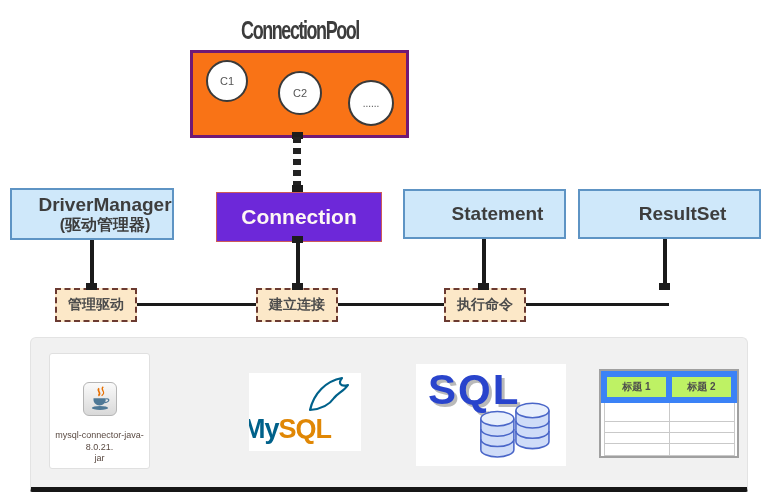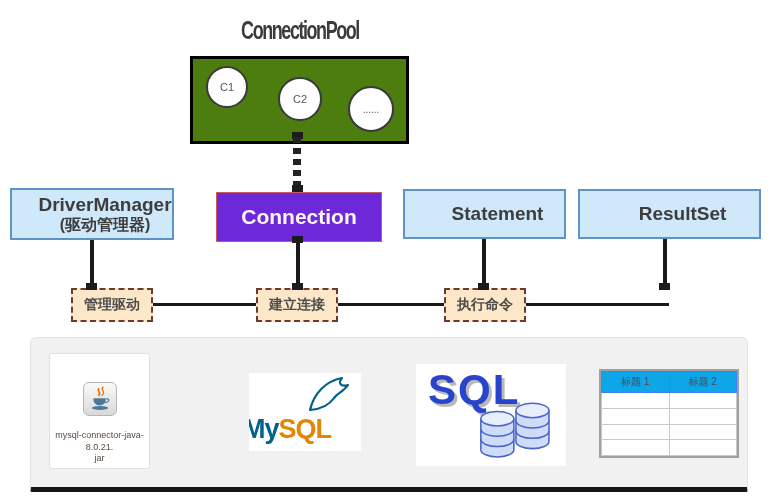--- a/index.html
+++ b/index.html
@@ -10,21 +10,21 @@
   .abs{position:absolute;}
 
   
   .pool-title{
     left:150px;top:16px;width:300px;text-align:center;
     font-size:25px;font-weight:800;color:#3c3c3c;
     letter-spacing:-2px;transform:scaleX(0.72);transform-origin:center;
   }
 
   
-  .pool-box{left:190px;top:56px;width:213px;height:82px;background:#4d7c0f;border:3px solid #000000;}
+  .pool-box{left:190px;top:50px;width:213px;height:82px;background:#f97316;border:3px solid #701a75;}
   .pool-circle{
     position:absolute;border-radius:50%;background:#fff;border:2px solid #3a3a3a;
     display:flex;align-items:center;justify-content:center;font-size:11px;color:#555;
   }
   .c1{left:13px;top:7px;width:38px;height:38px;}
   .c2{left:85px;top:18px;width:40px;height:40px;}
   .c3{left:155px;top:27px;width:42px;height:42px;font-size:10px;}
 
   
   .vline{width:4px;background:#1a1a1a;}
@@ -77,21 +77,21 @@
   .mysql-card{left:218px;top:35px;width:112px;height:78px;overflow:hidden;}
   .mysql-text{position:absolute;left:-6px;bottom:6px;font-size:27px;font-weight:700;letter-spacing:-1px;white-space:nowrap;}
   .mysql-text .my{color:#00618a;}
   .mysql-text .sql{color:#e08705;}
   .dolphin{position:absolute;right:6px;top:2px;}
   .sql-card{left:385px;top:26px;width:150px;height:102px;}
   .sql-text{position:absolute;left:12px;top:2px;font-size:42px;font-weight:800;color:#2944cc;text-shadow:3px 3px 0 #b9b9b9;letter-spacing:2px;}
   .cylinders{position:absolute;right:4px;bottom:2px;}
   .table-card{left:568px;top:31px;width:140px;height:89px;border:2px solid #a0a0a0;box-sizing:border-box;}
   .demo-table{width:100%;height:100%;border-collapse:collapse;table-layout:fixed;}
-  .demo-table th{background:#0ea5e9;font-size:10px;font-weight:400;color:#4d4d4d;height:18px;border:1px solid #3b82f6;}
+  .demo-table th{background:#bef264;font-size:10px;font-weight:700;color:#4d4d4d;height:18px;border:6px solid #3b82f6;}
   .demo-table td{border:1px solid #c9c9c9;background:#fff;}
 </style>
 </head>
 <body>
 
 <div id="stage">
 
   <div class="abs pool-title">ConnectionPool</div>
 
   <div class="abs pool-box">
@@ -127,21 +127,21 @@
   <div class="abs vline" style="left:482px;top:239px;height:49px;"></div>
   <div class="abs vline" style="left:663px;top:239px;height:49px;"></div>
 
   <div class="abs hline"></div>
 
   <div class="abs handle" style="left:86px;top:283px;z-index:4;"></div>
   <div class="abs handle" style="left:292px;top:283px;z-index:4;"></div>
   <div class="abs handle" style="left:478px;top:283px;z-index:4;"></div>
   <div class="abs handle" style="left:659px;top:283px;z-index:4;"></div>
 
-  <div class="abs action-box" style="left:55px;width:82px;margin-left:16px;">管理驱动</div>
+  <div class="abs action-box" style="left:55px;width:82px;">管理驱动</div>
   <div class="abs action-box" style="left:256px;width:82px;">建立连接</div>
   <div class="abs action-box" style="left:444px;width:82px;">执行命令</div>
 
   <div class="abs panel">
 
     <div class="card jar-card">
       <div class="jar-icon">
         <svg width="26" height="26" viewBox="0 0 32 32">
           <path d="M15 3 c-4 3 4 5 -1 9" stroke="#e76f00" stroke-width="2" fill="none"></path>
           <path d="M20 1 c-5 4 5 6 -2 11" stroke="#e76f00" stroke-width="1.6" fill="none"></path>

